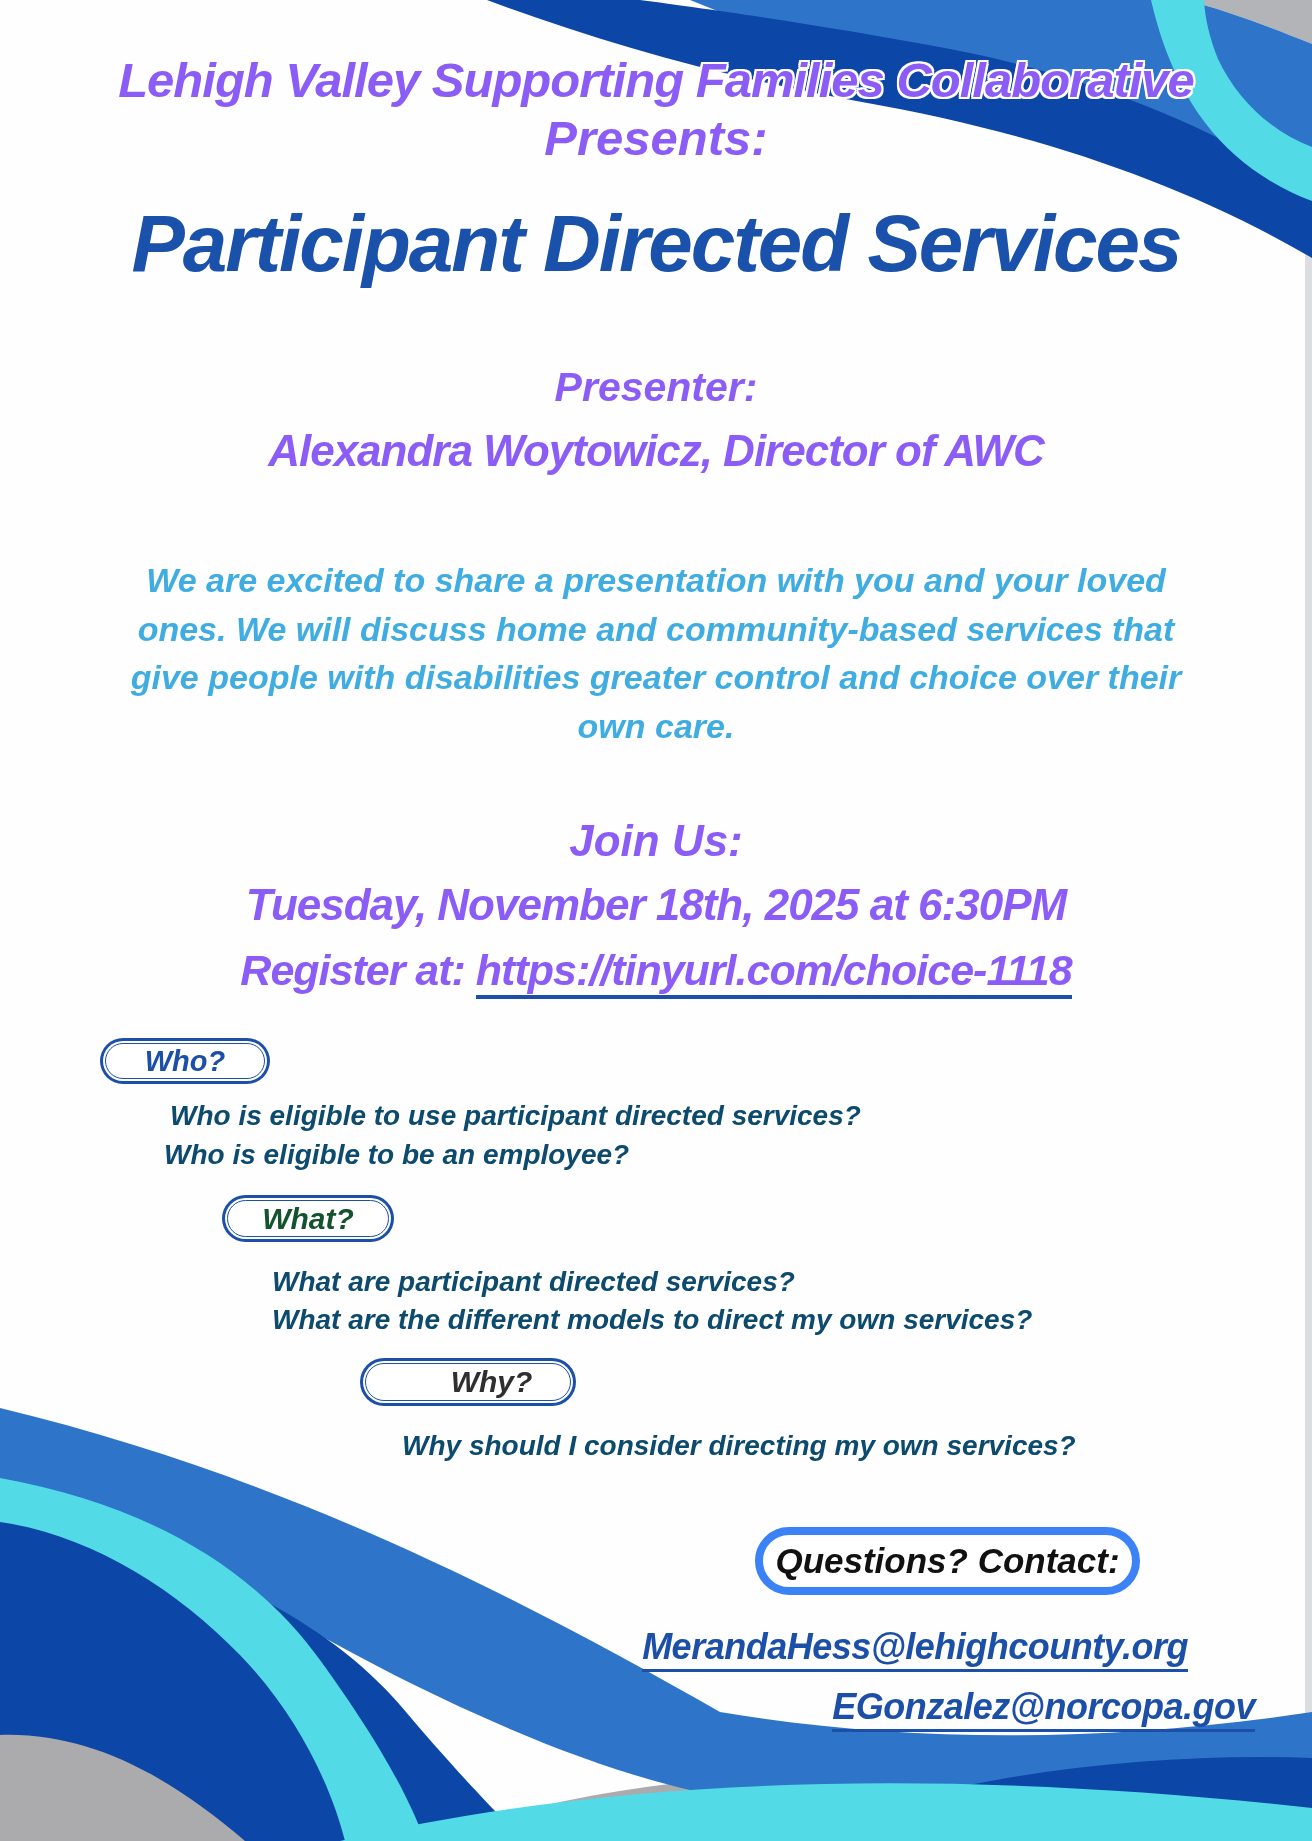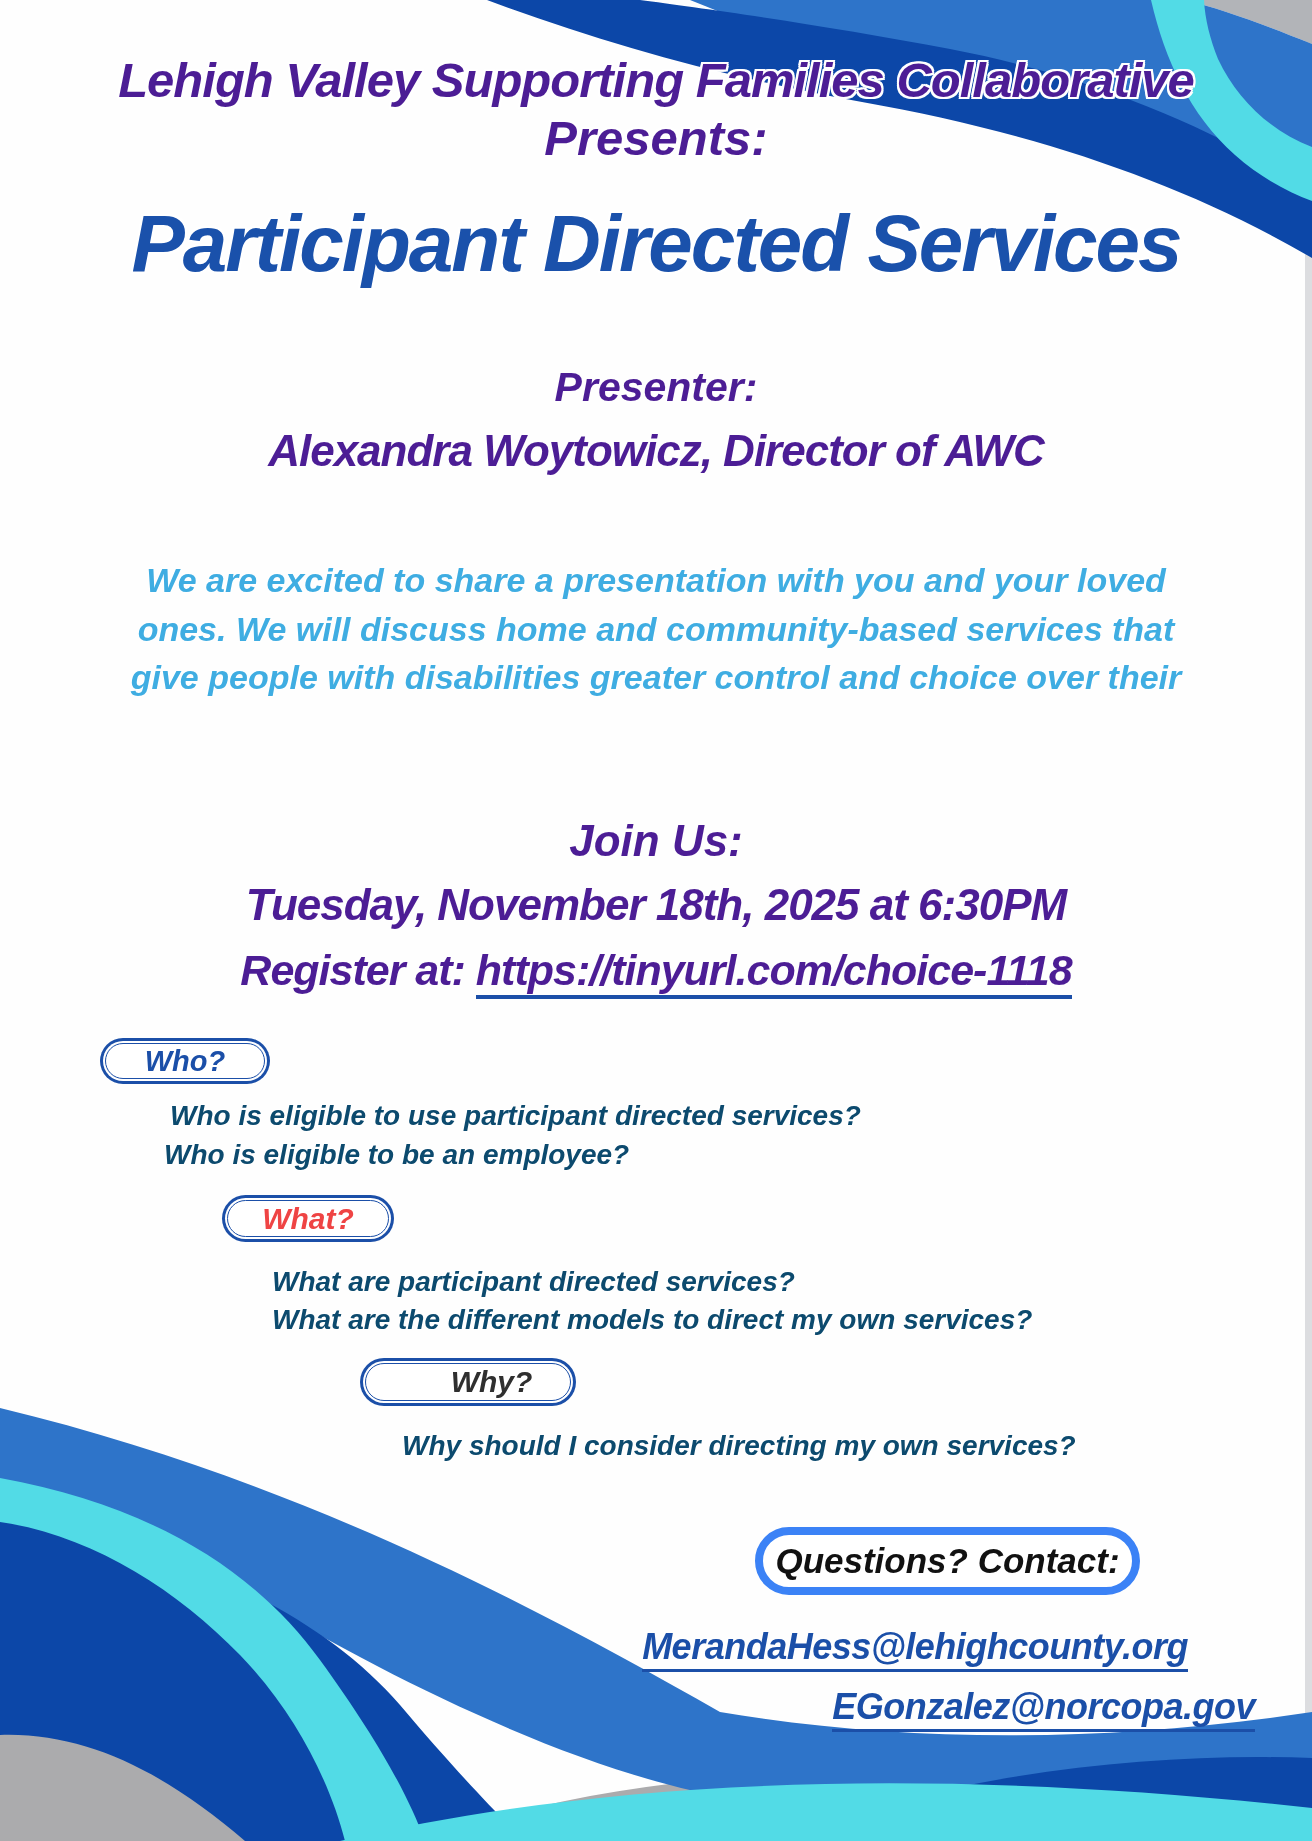--- a/index.html
+++ b/index.html
@@ -5,42 +5,42 @@
   html,body{margin:0;padding:0;background:#e8e8e8;}
   .flyer{
     position:relative;width:1312px;height:1841px;margin:0 auto;
     background:#fefefe;overflow:hidden;
     font-family:"Liberation Sans","DejaVu Sans",sans-serif;
     font-style:italic;
   }
   .deco{position:absolute;inset:0;width:100%;height:100%;pointer-events:none;}
   .content{position:absolute;inset:0;}
   .centered{position:absolute;left:0;right:0;text-align:center;}
-  .navy{color:#4c1d95;}
+  .navy{color:#8b5cf6;}
   .halo{text-shadow:2px 0 0 #fff,-2px 0 0 #fff,0 2px 0 #fff,0 -2px 0 #fff,
         2px 2px 0 #fff,-2px -2px 0 #fff,2px -2px 0 #fff,-2px 2px 0 #fff;}
   .header-line1{top:52px;font-size:49px;font-weight:800;letter-spacing:-1px;}
   .header-line2{top:110px;font-size:49px;font-weight:800;}
   .page-title{top:198px;font-size:80px;font-weight:800;letter-spacing:-2px;color:#1a51ab;}
   .presenter-label{top:364px;font-size:41px;font-weight:800;}
   .presenter-name{top:426px;font-size:44px;font-weight:800;letter-spacing:-1px;}
   .intro{top:556px;font-size:34px;line-height:48.5px;font-weight:700;color:#3fade2;
          text-shadow:1px 1px 0 rgba(255,255,255,.85),-1px -1px 0 rgba(255,255,255,.85);}
   .join-heading{top:816px;font-size:44px;font-weight:800;}
   .event-date{top:880px;font-size:44px;font-weight:800;letter-spacing:-1px;}
   .register-line{top:946px;font-size:43px;font-weight:800;letter-spacing:-1px;}
   .register-link{border-bottom:4px solid #1b4fa8;padding-bottom:1px;cursor:pointer;}
   .pill{
     position:absolute;display:flex;align-items:center;justify-content:center;
     background:#fff;border:1.5px solid #1b4fa8;border-radius:999px;
     box-shadow:0 0 0 2px #fff,0 0 0 5px #1b4fa8;
     font-weight:800;font-style:italic;
   }
   .pill-who{left:105px;top:1043px;width:158px;height:34px;font-size:29px;color:#1b4fa8;}
-  .pill-what{left:227px;top:1200px;width:160px;height:35px;font-size:30px;color:#ef4444;}
+  .pill-what{left:227px;top:1200px;width:160px;height:35px;font-size:30px;color:#14532d;}
   .pill-why{left:365px;top:1363px;width:157px;height:36px;font-size:30px;color:#2f2f2f;padding-left:47px;}
   .question{
     position:absolute;font-size:28px;font-weight:700;color:#0c4a6e;white-space:nowrap;
     text-shadow:1px 1px 0 rgba(255,255,255,.85),-1px -1px 0 rgba(255,255,255,.85);
   }
   .q1{left:170px;top:1100px;}
   .q2{left:164px;top:1139px;}
   .q3{left:272px;top:1266px;}
   .q4{left:272px;top:1304px;}
   .q5{left:402px;top:1430px;}
@@ -87,20 +87,21 @@
 
     <div class="centered page-title halo">Participant Directed Services</div>
 
     <div class="centered presenter-label navy">Presenter:</div>
     <div class="centered presenter-name navy">Alexandra Woytowicz, Director of AWC</div>
 
     <div class="centered intro">
       <div>We are excited to share a presentation with you and your loved</div>
       <div>ones. We will discuss home and community-based services that</div>
       <div>give people with disabilities greater control and choice over their</div>
+      <div>own care.</div>
     </div>
 
     <div class="centered join-heading navy">Join Us:</div>
     <div class="centered event-date navy">Tuesday, November 18th, 2025 at 6:30PM</div>
     <div class="centered register-line navy">
       <span>Register at: </span><span class="register-link">https://tinyurl.com/choice-1118</span>
     </div>
 
     <div class="pill pill-who">
       <span>Who?</span>

